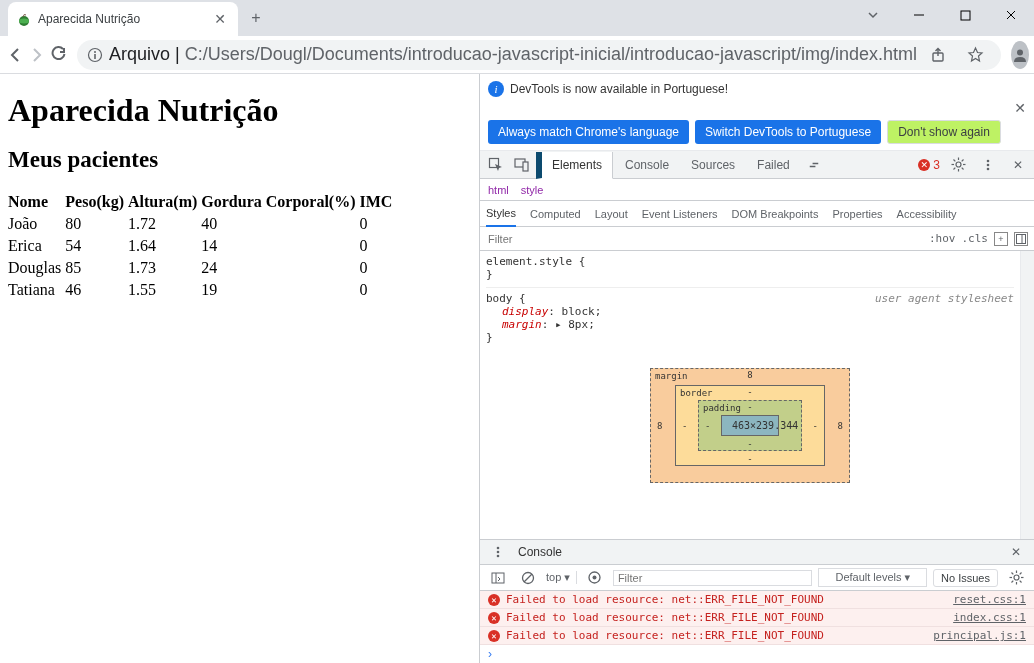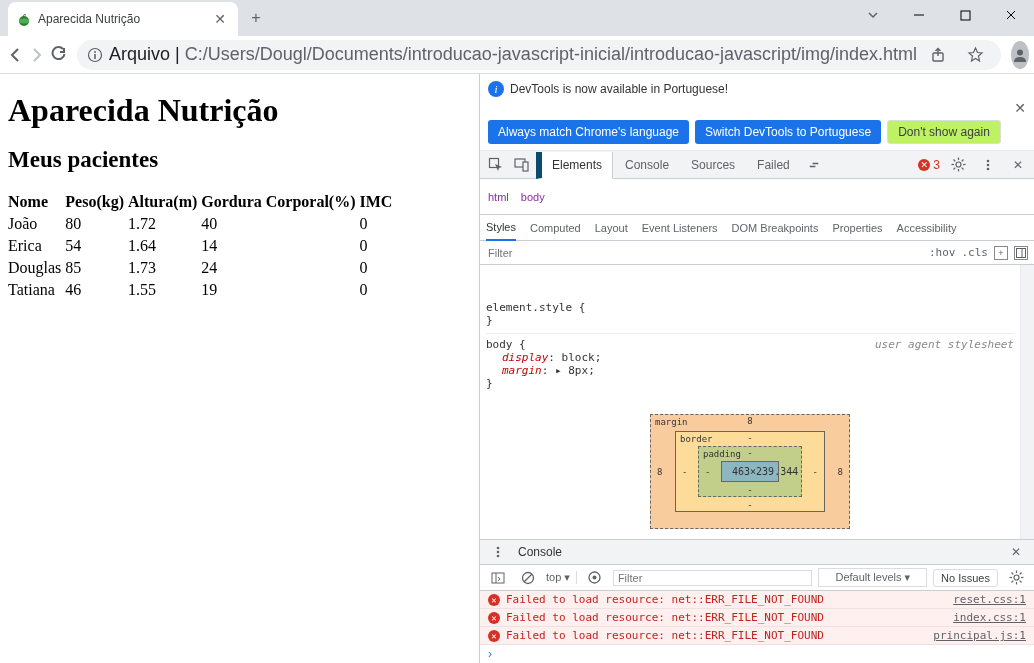--- a/index.html
+++ b/index.html
@@ -46,33 +46,33 @@
 .dt-banner-close { position: absolute; right: 8px; top: 26px; font-size: 14px; color: #5f6368; }
 
 .dt-tabs { height: 28px; border-bottom: 1px solid #cacdd1; display: flex; align-items: center; padding: 0 4px; gap: 2px; background: #f1f3f4; }
 .dt-tab { padding: 0 10px; height: 27px; display: flex; align-items: center; color: #5f6368; }
 .dt-tab.active { color: #333; background: #fff; border-bottom: 1px solid #fff; margin-bottom: -1px; border-left: 6px solid #0c4a6e; border-right: 1px solid #cacdd1; }
 .dt-icon { width: 24px; height: 24px; display: flex; align-items: center; justify-content: center; color: #5f6368; }
 .dt-right { margin-left: auto; display: flex; align-items: center; gap: 6px; }
 .err-badge { display: flex; align-items: center; gap: 3px; }
 .err-dot { width: 12px; height: 12px; background: #d93025; border-radius: 50%; color: #fff; font-size: 9px; display: flex; align-items: center; justify-content: center; }
 
-.dt-crumbs { height: 36px; border-bottom: 1px solid #cacdd1; display: flex; align-items: center; padding: 0 8px; gap: 12px; font-size: 11px; }
+.dt-crumbs { height: 22px; border-bottom: 1px solid #cacdd1; display: flex; align-items: center; padding: 0 8px; gap: 12px; font-size: 11px; }
 .crumb { color: #9128a8; }
 
 .dt-subtabs { height: 26px; border-bottom: 1px solid #cacdd1; display: flex; align-items: center; padding: 0 6px; gap: 14px; font-size: 11px; color: #5f6368; }
 .dt-subtab.active { color: #333; border-bottom: 2px solid #1a73e8; height: 26px; display: flex; align-items: center; }
 
 .dt-filter { height: 24px; border-bottom: 1px solid #cacdd1; display: flex; align-items: center; padding: 0 6px; font-size: 11px; color: #5f6368; gap: 6px; }
 .dt-filter input { border: none; outline: none; flex: 1; font-size: 11px; background: transparent; }
 .dt-filter .r { font-family: monospace; }
 .box-sm { width: 14px; height: 14px; border: 1px solid #888; display: flex; align-items: center; justify-content: center; font-size: 9px; }
 
 .dt-styles { flex: 1; overflow: hidden; display: flex; }
-.dt-styles-content { flex: 1; font-family: Consolas, monospace; font-size: 11px; padding: 4px 6px; overflow: auto; margin-top: 32px; }
+.dt-styles-content { flex: 1; font-family: Consolas, monospace; font-size: 11px; padding: 4px 6px; overflow: auto; }
 .dt-styles-content .sel { color: #333; }
 .dt-styles-content .prop { color: #c80000; font-style: italic; }
 .dt-styles-content .val { color: #333; }
 .dt-styles-content .ua { color: #888; font-style: italic; float: right; }
 .dt-scroll { width: 14px; background: #f1f3f4; border-left: 1px solid #e8eaed; }
 
 .box-model { margin: 24px auto 4px; width: 200px; font-family: Consolas, monospace; font-size: 10px; }
 .bm-margin { background: #f9cc9d; border: 1px dashed #666; padding: 16px 24px; position: relative; text-align: center; }
 .bm-border { background: #fddc9a; border: 1px solid #666; padding: 14px 22px; position: relative; }
 .bm-padding { background: #c2cf8a; border: 1px dashed #666; padding: 14px 22px; position: relative; }
@@ -306,21 +306,21 @@
               <circle cx="7" cy="7" r="1.3" fill="#5f6368"></circle>
               <circle cx="7" cy="11" r="1.3" fill="#5f6368"></circle>
             </svg>
           </span>
         <span class="dt-icon">✕</span>
       </div>
     </div>
 
     <div class="dt-crumbs">
       <span class="crumb">html</span>
-      <span class="crumb">body</span>
+      <span class="crumb">style</span>
     </div>
 
     <div class="dt-subtabs">
       <span class="dt-subtab active">Styles</span>
       <span>Computed</span>
       <span>Layout</span>
       <span>Event Listeners</span>
       <span>DOM Breakpoints</span>
       <span>Properties</span>
       <span>Accessibility</span>

